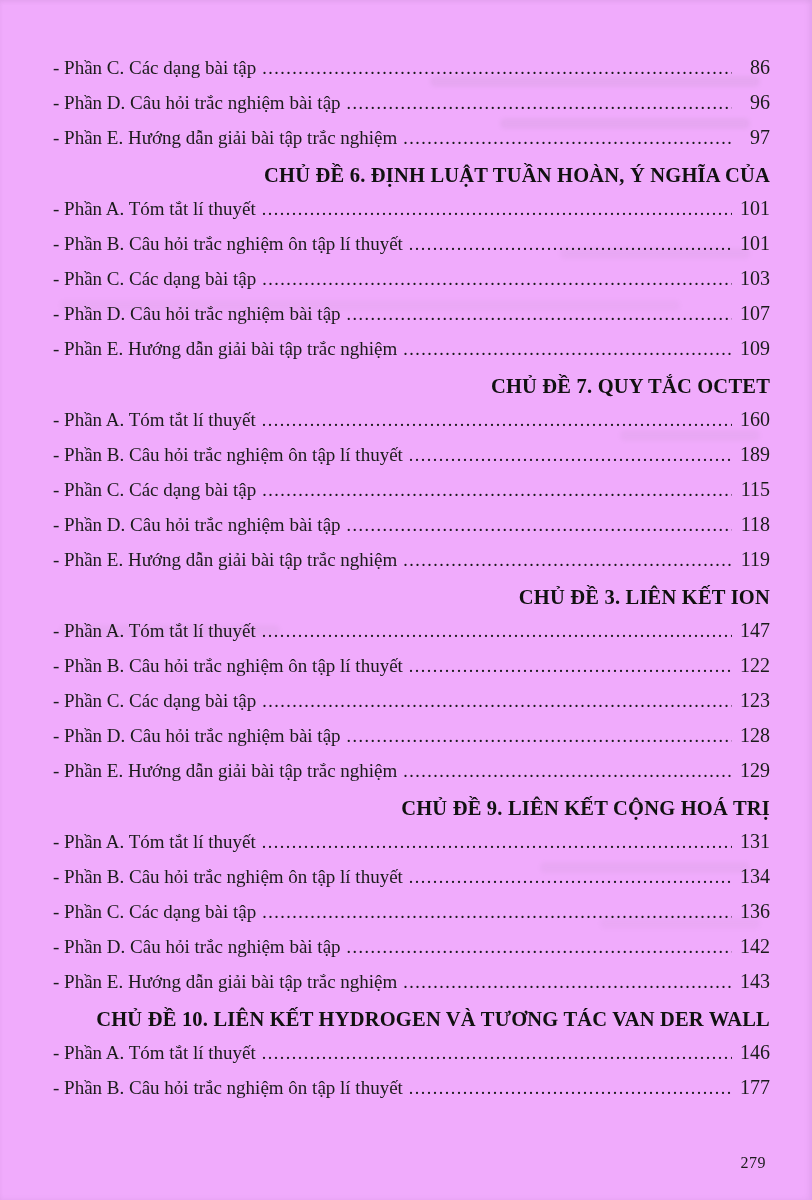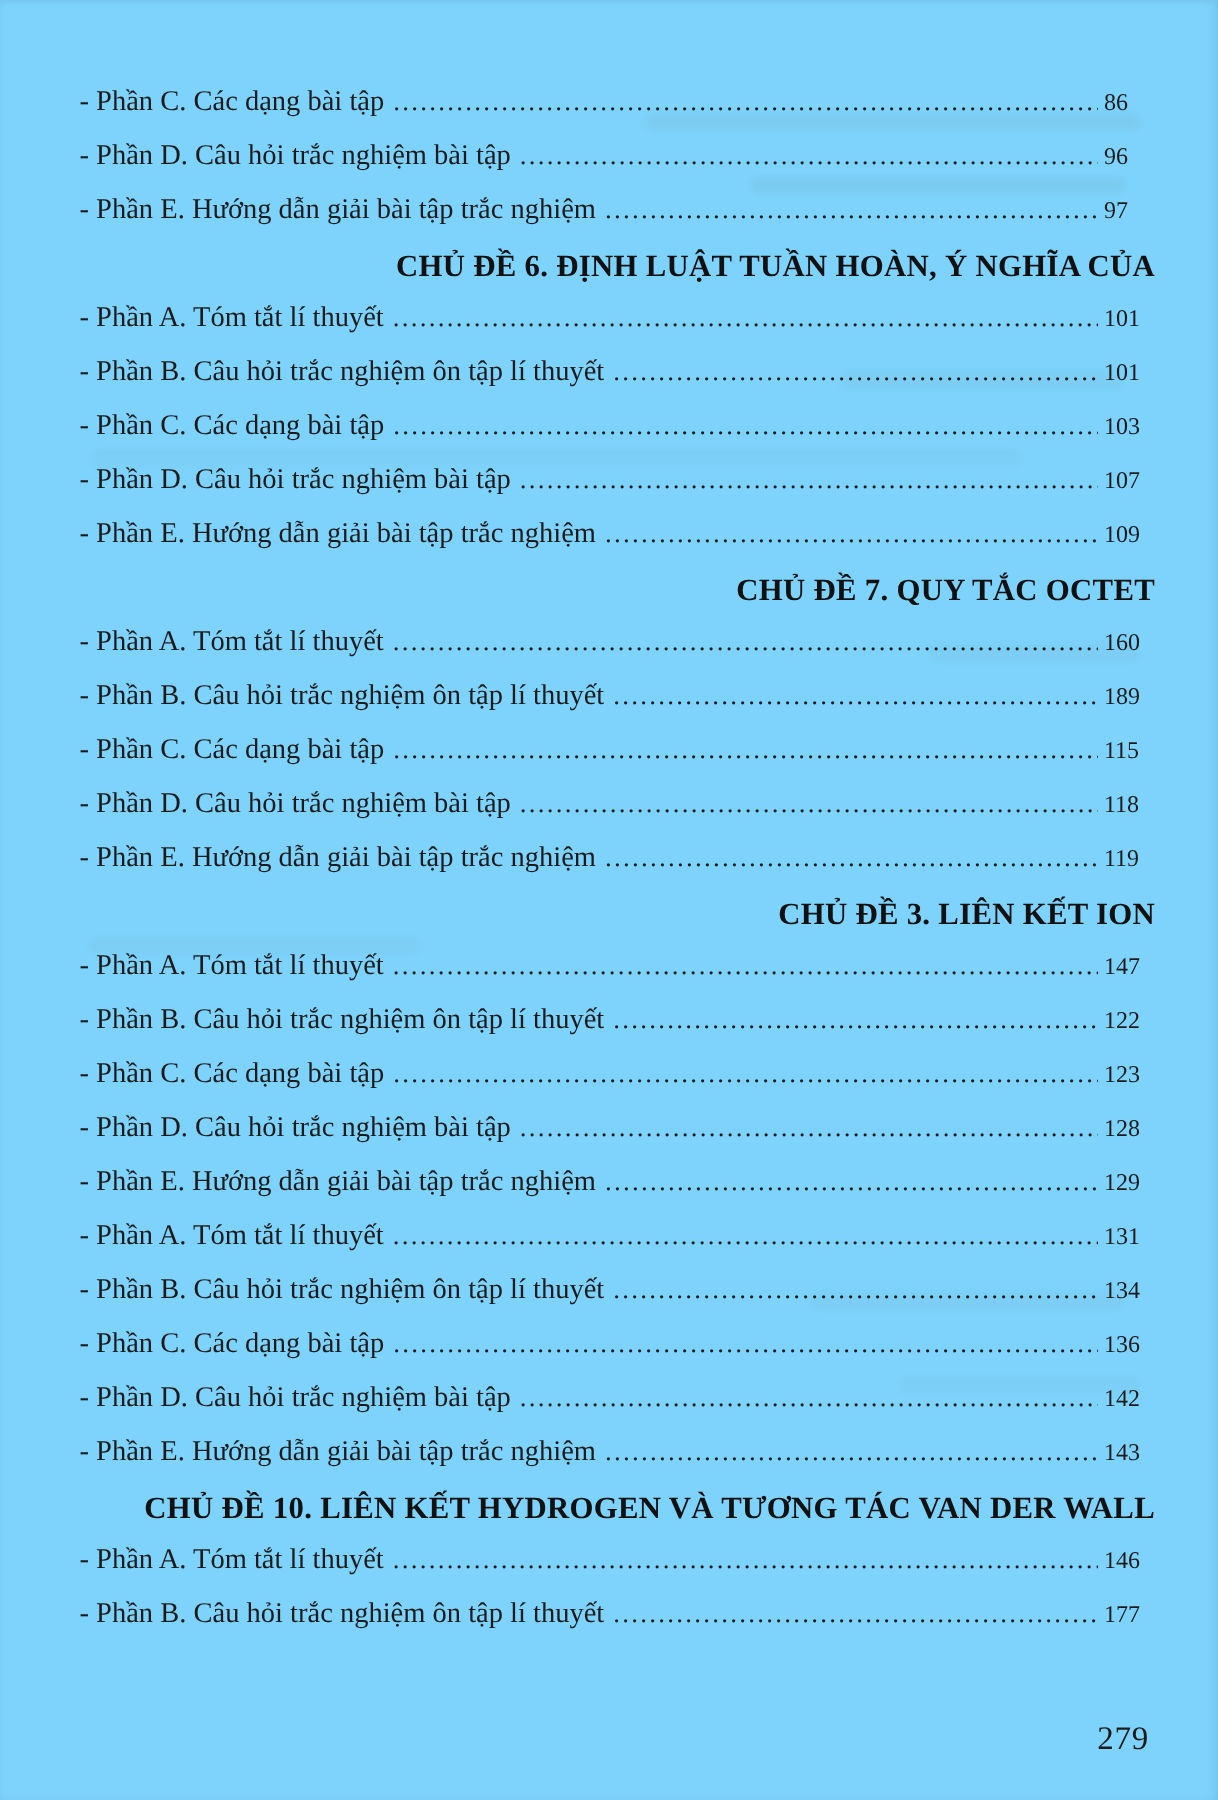--- a/index.html
+++ b/index.html
@@ -1,21 +1,21 @@
 <!DOCTYPE html>
 <html><head>
 <meta charset="utf-8">
 <style>
   html, body { margin: 0; padding: 0; background: #e8e8e6; }
   .page {
     position: relative;
     width: 812px;
     height: 1200px;
     margin: 0 auto;
-    background: #7dd3fc;
+    background: #f0abfc;
     overflow: hidden;
     font-family: "Liberation Serif", "DejaVu Serif", serif;
     color: #1b1b1b;
     box-shadow: inset -3px 0 6px rgba(0,0,0,0.05), inset 0 2px 4px rgba(0,0,0,0.03);
   }
   .content {
     position: absolute;
     top: 50px;
     left: 28px;
     right: 42px;
@@ -47,28 +47,28 @@
     letter-spacing: 1.5px;
     font-size: 18px;
     color: #1b1b1b;
   }
   .entry .dots::after {
     content: "......................................................................................................................................................................................................................................";
   }
   .entry .pagenum {
     flex: 0 0 auto;
     min-width: 34px;
-    text-align: left;
-    font-size: 16px;
+    text-align: right;
+    font-size: 20px;
   }
   .folio {
     position: absolute;
     right: 46px;
     bottom: 28px;
-    font-size: 22px;
+    font-size: 16px;
     letter-spacing: 0.5px;
     color: #1b1b1b;
   }
   
   .ghost {
     position: absolute;
     height: 11px;
     border-radius: 5px;
     background: #6f6f6f;
     opacity: 0.07;
@@ -193,20 +193,21 @@
           <span class="dots"></span>
           <span class="pagenum">128</span>
         </div>
         <div class="entry">
           <span class="label">- Phần E. Hướng dẫn giải bài tập trắc nghiệm</span>
           <span class="dots"></span>
           <span class="pagenum">129</span>
         </div>
       </div>
       <div class="section">
+        <div class="chapter-title">CHỦ ĐỀ 9. LIÊN KẾT CỘNG HOÁ TRỊ</div>
         <div class="entry">
           <span class="label">- Phần A. Tóm tắt lí thuyết</span>
           <span class="dots"></span>
           <span class="pagenum">131</span>
         </div>
         <div class="entry">
           <span class="label">- Phần B. Câu hỏi trắc nghiệm ôn tập lí thuyết</span>
           <span class="dots"></span>
           <span class="pagenum">134</span>
         </div>

